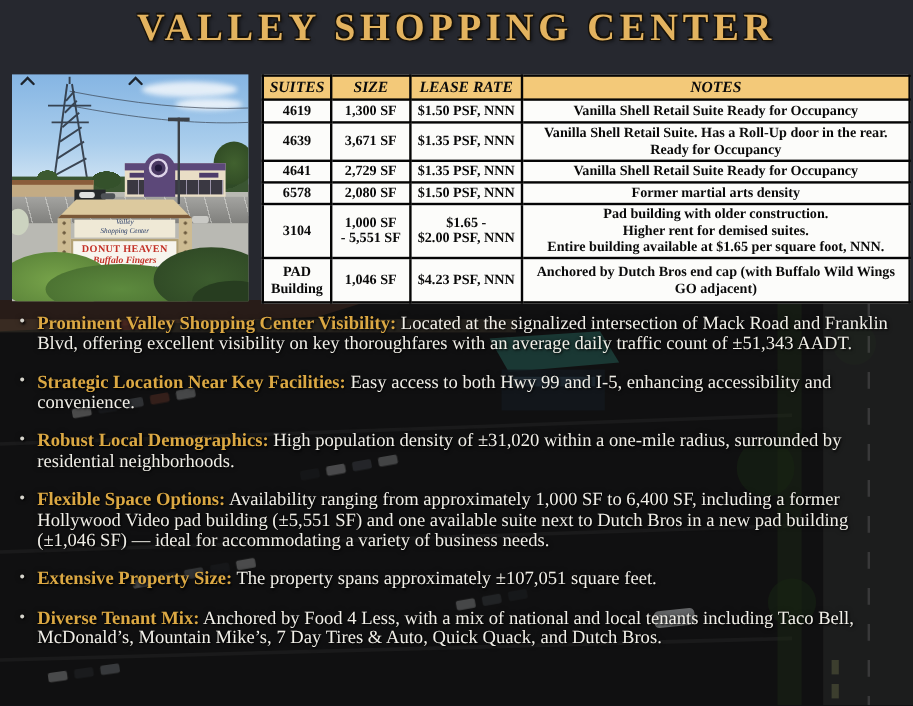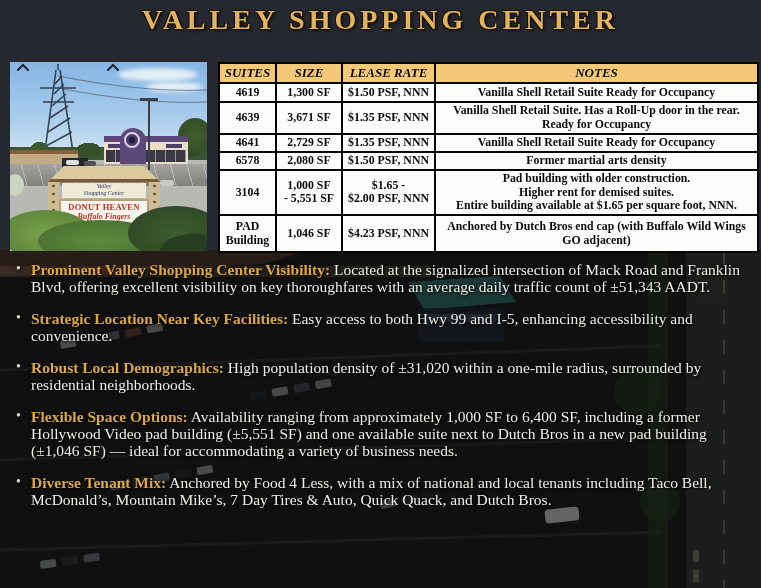--- a/index.html
+++ b/index.html
@@ -4,21 +4,21 @@
 <style>
   * { margin:0; padding:0; box-sizing:border-box; }
   html,body { background:#101114; }
   .stage{
     position:relative; width:761px; height:588px; overflow:hidden;
     background:#26282f; font-family:"Liberation Serif", serif;
   }
   
   .title{
     position:absolute; top:4px; left:0; width:100%; text-align:center;
-    font-size:28px; font-weight:bold; letter-spacing:4px;
+    font-size:32px; font-weight:bold; letter-spacing:4px;
     color:#e3b35f;
     text-shadow:1px 1px 0 #17120a, -1px -1px 0 #17120a, 1px -1px 0 #17120a, -1px 1px 0 #17120a, 2px 2px 3px rgba(0,0,0,.6);
   }
   
   .aerial{ position:absolute; left:0; top:250px; width:761px; height:338px; }
   .aerial svg{ display:block; }
   
   .photo{
     position:absolute; left:10px; top:62px; width:197px; height:189px;
     overflow:hidden; background:linear-gradient(#85b5e3 0%, #a9cdec 30%, #cfe3f3 48%, #b9b9b3 49%);
@@ -322,18 +322,22 @@
     </li>
     <li>
       <span class="lead">Robust Local Demographics:</span>
       <span>High population density of ±31,020 within a one-mile radius, surrounded by residential neighborhoods.</span>
     </li>
     <li>
       <span class="lead">Flexible Space Options:</span>
       <span>Availability ranging from approximately 1,000 SF to 6,400 SF, including a former Hollywood Video pad building (±5,551 SF) and one available suite next to Dutch Bros in a new pad building (±1,046 SF) — ideal for accommodating a variety of business needs.</span>
     </li>
     <li>
+      <span class="lead">Extensive Property Size:</span>
+      <span>The property spans approximately ±107,051 square feet.</span>
+    </li>
+    <li>
       <span class="lead">Diverse Tenant Mix:</span>
       <span>Anchored by Food 4 Less, with a mix of national and local tenants including Taco Bell, McDonald’s, Mountain Mike’s, 7 Day Tires &amp; Auto, Quick Quack, and Dutch Bros.</span>
     </li>
   </ul>
 
 </div>
 
 </body></html>

